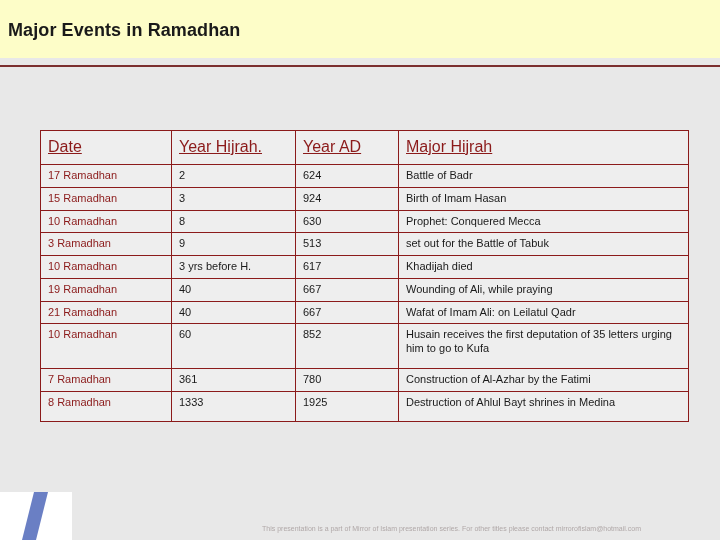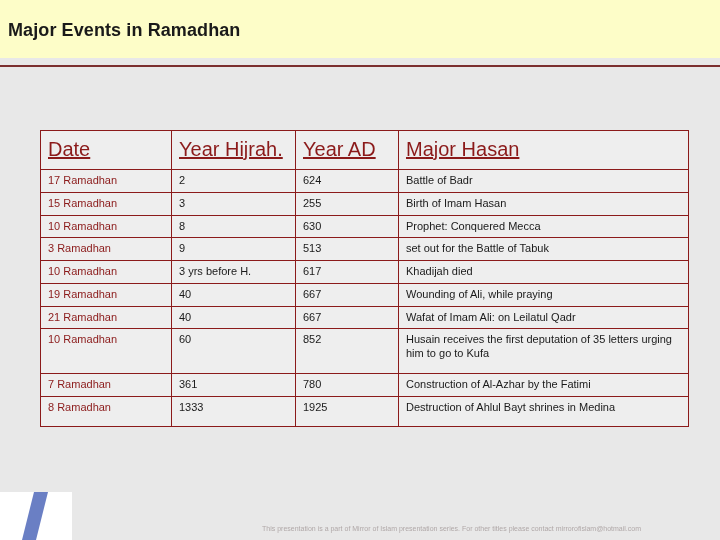--- a/index.html
+++ b/index.html
@@ -86,21 +86,21 @@
     padding: 4px 7px;
     vertical-align: top;
     font-size: 11px;
     line-height: 1.25;
     color: #1a1a1a;
     background: #eeeeee;
   }
   table.events th {
     text-align: left;
     font-weight: normal;
-    font-size: 20px;
+    font-size: 16px;
     color: #8b1a1a;
     text-decoration: underline;
     padding-top: 6px;
     padding-bottom: 7px;
     background: #eeeeee;
   }
   table.events td.date-cell {
     color: #8b1a1a;
   }
   table.events tr.tall td {
@@ -133,34 +133,34 @@
         <col class="c0">
           <col class="c1">
           <col class="c2">
           <col class="c3">
       </colgroup>
       <thead>
         <tr>
           <th>Date</th>
           <th>Year Hijrah.</th>
           <th>Year AD</th>
-          <th>Major Hasan</th>
+          <th>Major Hijrah</th>
         </tr>
       </thead>
       <tbody>
         <tr>
           <td class="date-cell">17 Ramadhan</td>
           <td>2</td>
           <td>624</td>
           <td>Battle of Badr</td>
         </tr>
         <tr>
           <td class="date-cell">15 Ramadhan</td>
           <td>3</td>
-          <td>255</td>
+          <td>924</td>
           <td>Birth of Imam Hasan</td>
         </tr>
         <tr>
           <td class="date-cell">10 Ramadhan</td>
           <td>8</td>
           <td>630</td>
           <td>Prophet: Conquered Mecca</td>
         </tr>
         <tr>
           <td class="date-cell">3 Ramadhan</td>

